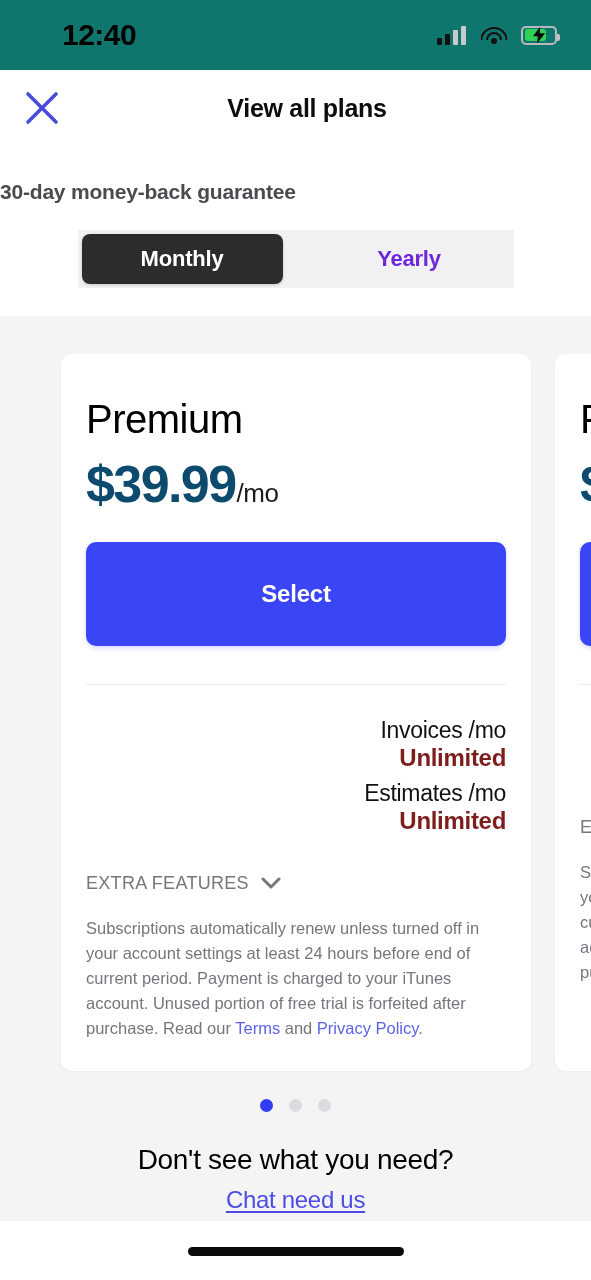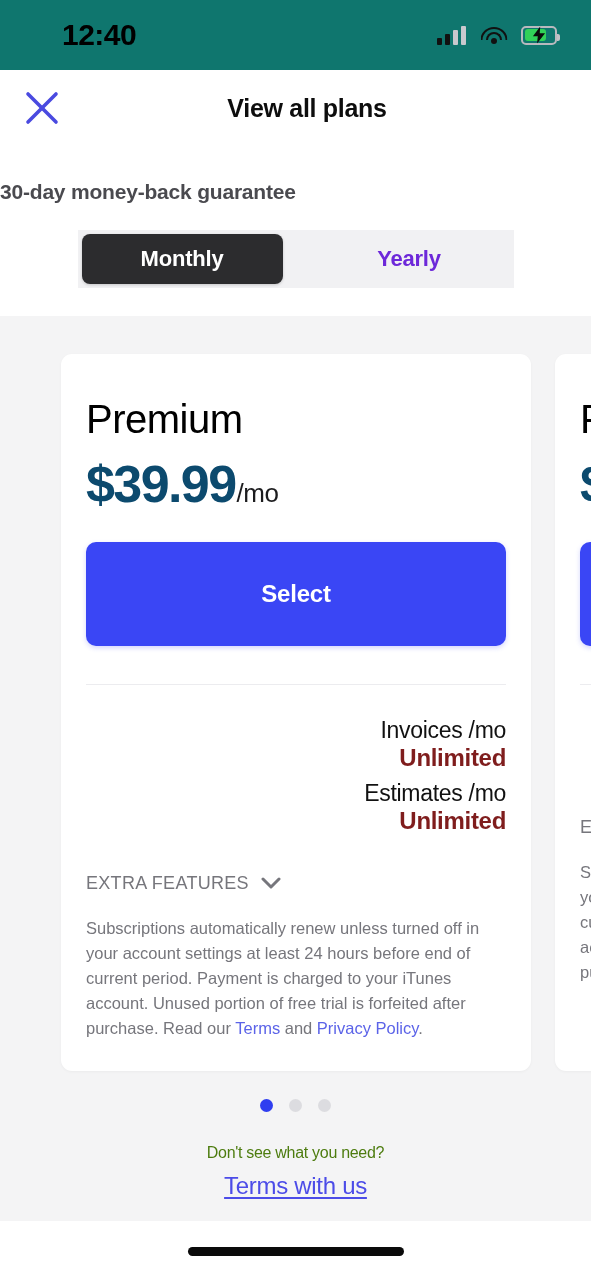--- a/index.html
+++ b/index.html
@@ -68,21 +68,21 @@
   .legal { margin-top:22px; font-size:16.5px; line-height:1.52; color:#76767c; }
   .legal a { color:#5b63e8; text-decoration:none; }
 
   
   .dots { display:flex; justify-content:center; gap:16px; margin-top:28px; }
   .dot { width:13px; height:13px; border-radius:50%; background:#dcdce0; cursor:pointer; }
   .dot.active { background:#2f3ef0; }
 
   
   .bottom { text-align:center; padding-top:32px; }
-  .bottom-q { font-size:16px; color:#4d7c0f; letter-spacing:-0.3px; }
+  .bottom-q { font-size:28px; color:#000000; letter-spacing:-0.3px; }
   .chat-link { display:inline-block; margin-top:10px; font-size:24px; color:#4c4ce8; text-decoration:underline; text-underline-offset:3px; cursor:pointer; letter-spacing:-0.3px; }
 
   
   .home-area { position:absolute; left:0; bottom:0; width:100%; height:58px; background:#fff; display:flex; align-items:center; justify-content:center; }
   .home-bar { width:216px; height:9px; background:#0a0a0a; border-radius:5px; }
 </style>
 </head>
 <body>
 
 <div class="statusbar">
@@ -186,20 +186,20 @@
   </div>
 
   <div class="dots">
     <div class="dot active"></div>
     <div class="dot"></div>
     <div class="dot"></div>
   </div>
 
   <div class="bottom">
     <div class="bottom-q">Don't see what you need?</div>
-    <div class="chat-link">Terms with us</div>
+    <div class="chat-link">Chat need us</div>
   </div>
 
 </div>
 
 <div class="home-area">
   <div class="home-bar"></div>
 </div>
 
 </body></html>

